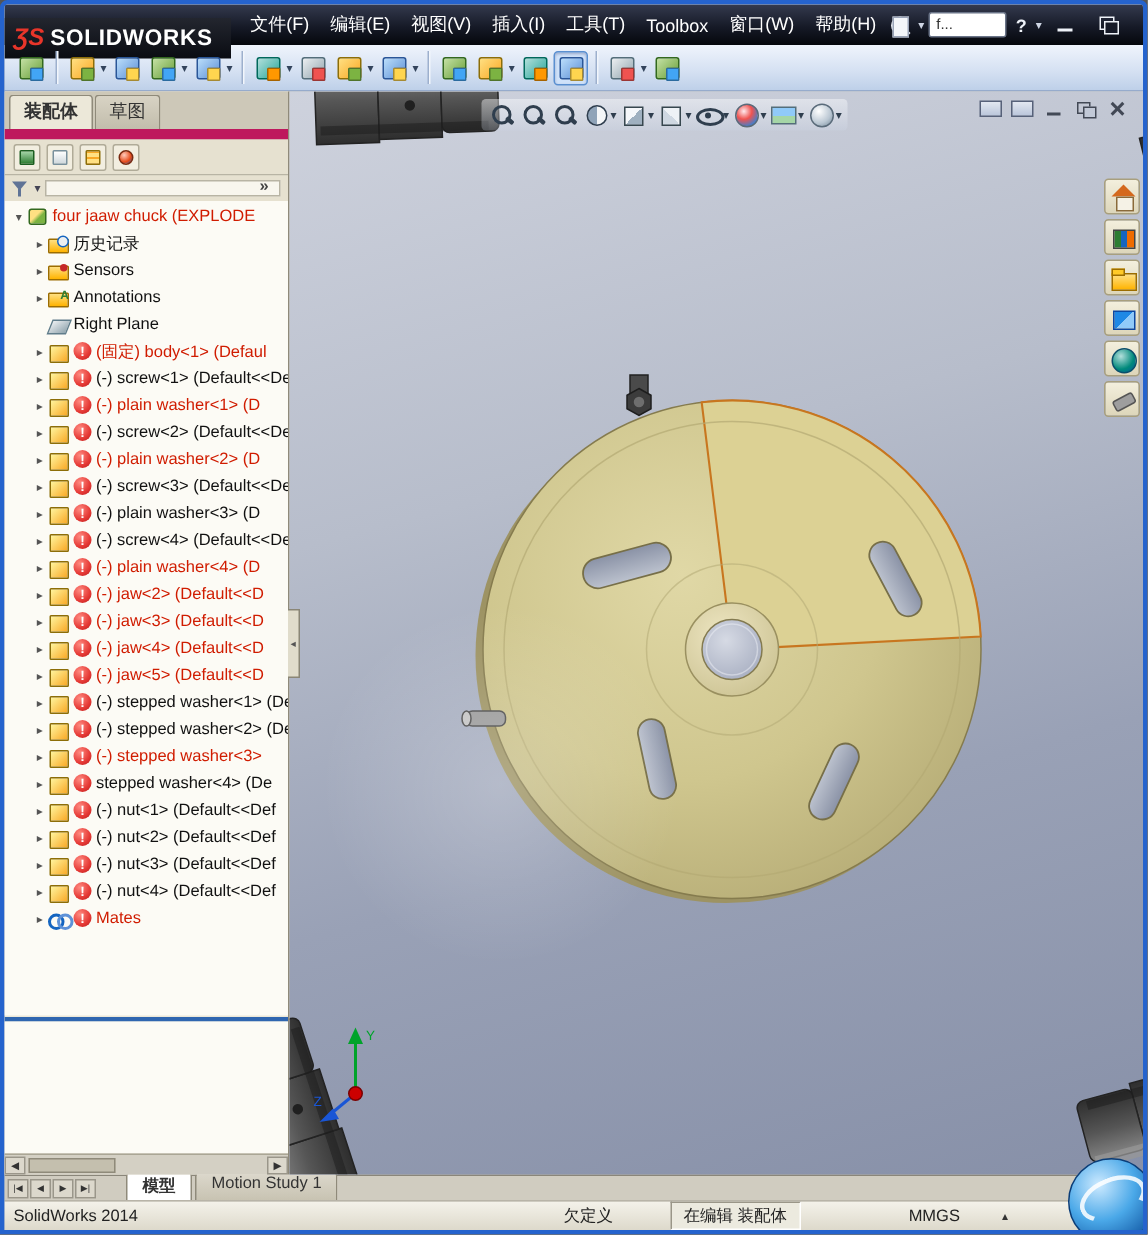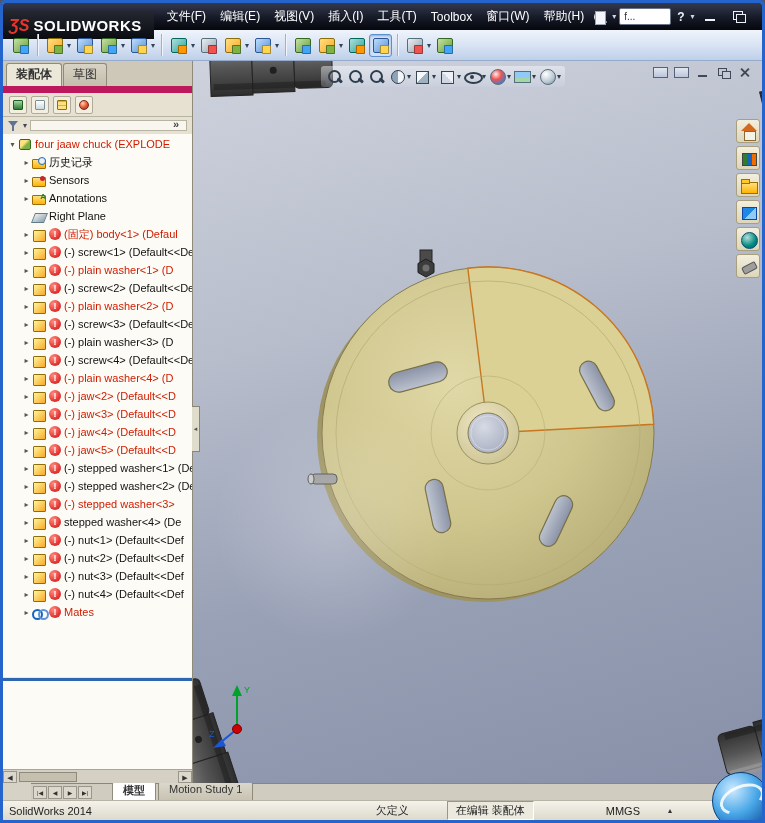--- a/index.html
+++ b/index.html
@@ -165,21 +165,21 @@
   .tp-pal::before { content:""; position:absolute; left:5px; top:6px; width:13px; height:11px; border:1px solid #0d47a1;
         background:linear-gradient(135deg,#1e88e5 50%,#90caf9 50%); }
   .tp-app::before { content:""; position:absolute; left:4px; top:4px; width:15px; height:15px; border-radius:50%;
         border:1px solid #0b4e6b; background:radial-gradient(circle at 35% 30%,#b2dfdb,#00897b 60%,#01579b); }
   .tp-prop::before { content:""; position:absolute; left:5px; top:9px; width:13px; height:6px; background:#9e9e9e;
         border:1px solid #555; transform:rotate(-28deg); border-radius:2px; }
   .triad { position:absolute; left:14px; bottom:32px; }
 
   
   .bottom-tabs { height:17px; background:#d0ccc0; border-top:1px solid #8a867a; display:flex;
-                 align-items:flex-end; padding:0 2px; gap:2px;margin-left:28px; }
+                 align-items:flex-end; padding:0 2px; gap:2px; }
   .nav-btn { width:14px; height:13px; margin-bottom:1px; font-size:6px; line-height:12px; text-align:center;
              background:#dcd8cc; border:1px solid #9a968a; color:#333; }
   .doc-tab { padding:1px 10px 2px; font-size:11px; color:#333; background:linear-gradient(#dcd8cc,#c8c3b2);
              border:1px solid #8f8a7a; border-bottom:none; border-radius:3px 3px 0 0; }
   .doc-tab.active { background:#fff; font-weight:bold; }
 
   
   .statusbar { height:20px; background:linear-gradient(#f4f2ea,#ddd9cb); border-top:1px solid #b8b4a8;
                display:flex; align-items:center; font-size:11px; color:#222;gap:24px; }
   .sb-app { margin-left:6px; }

